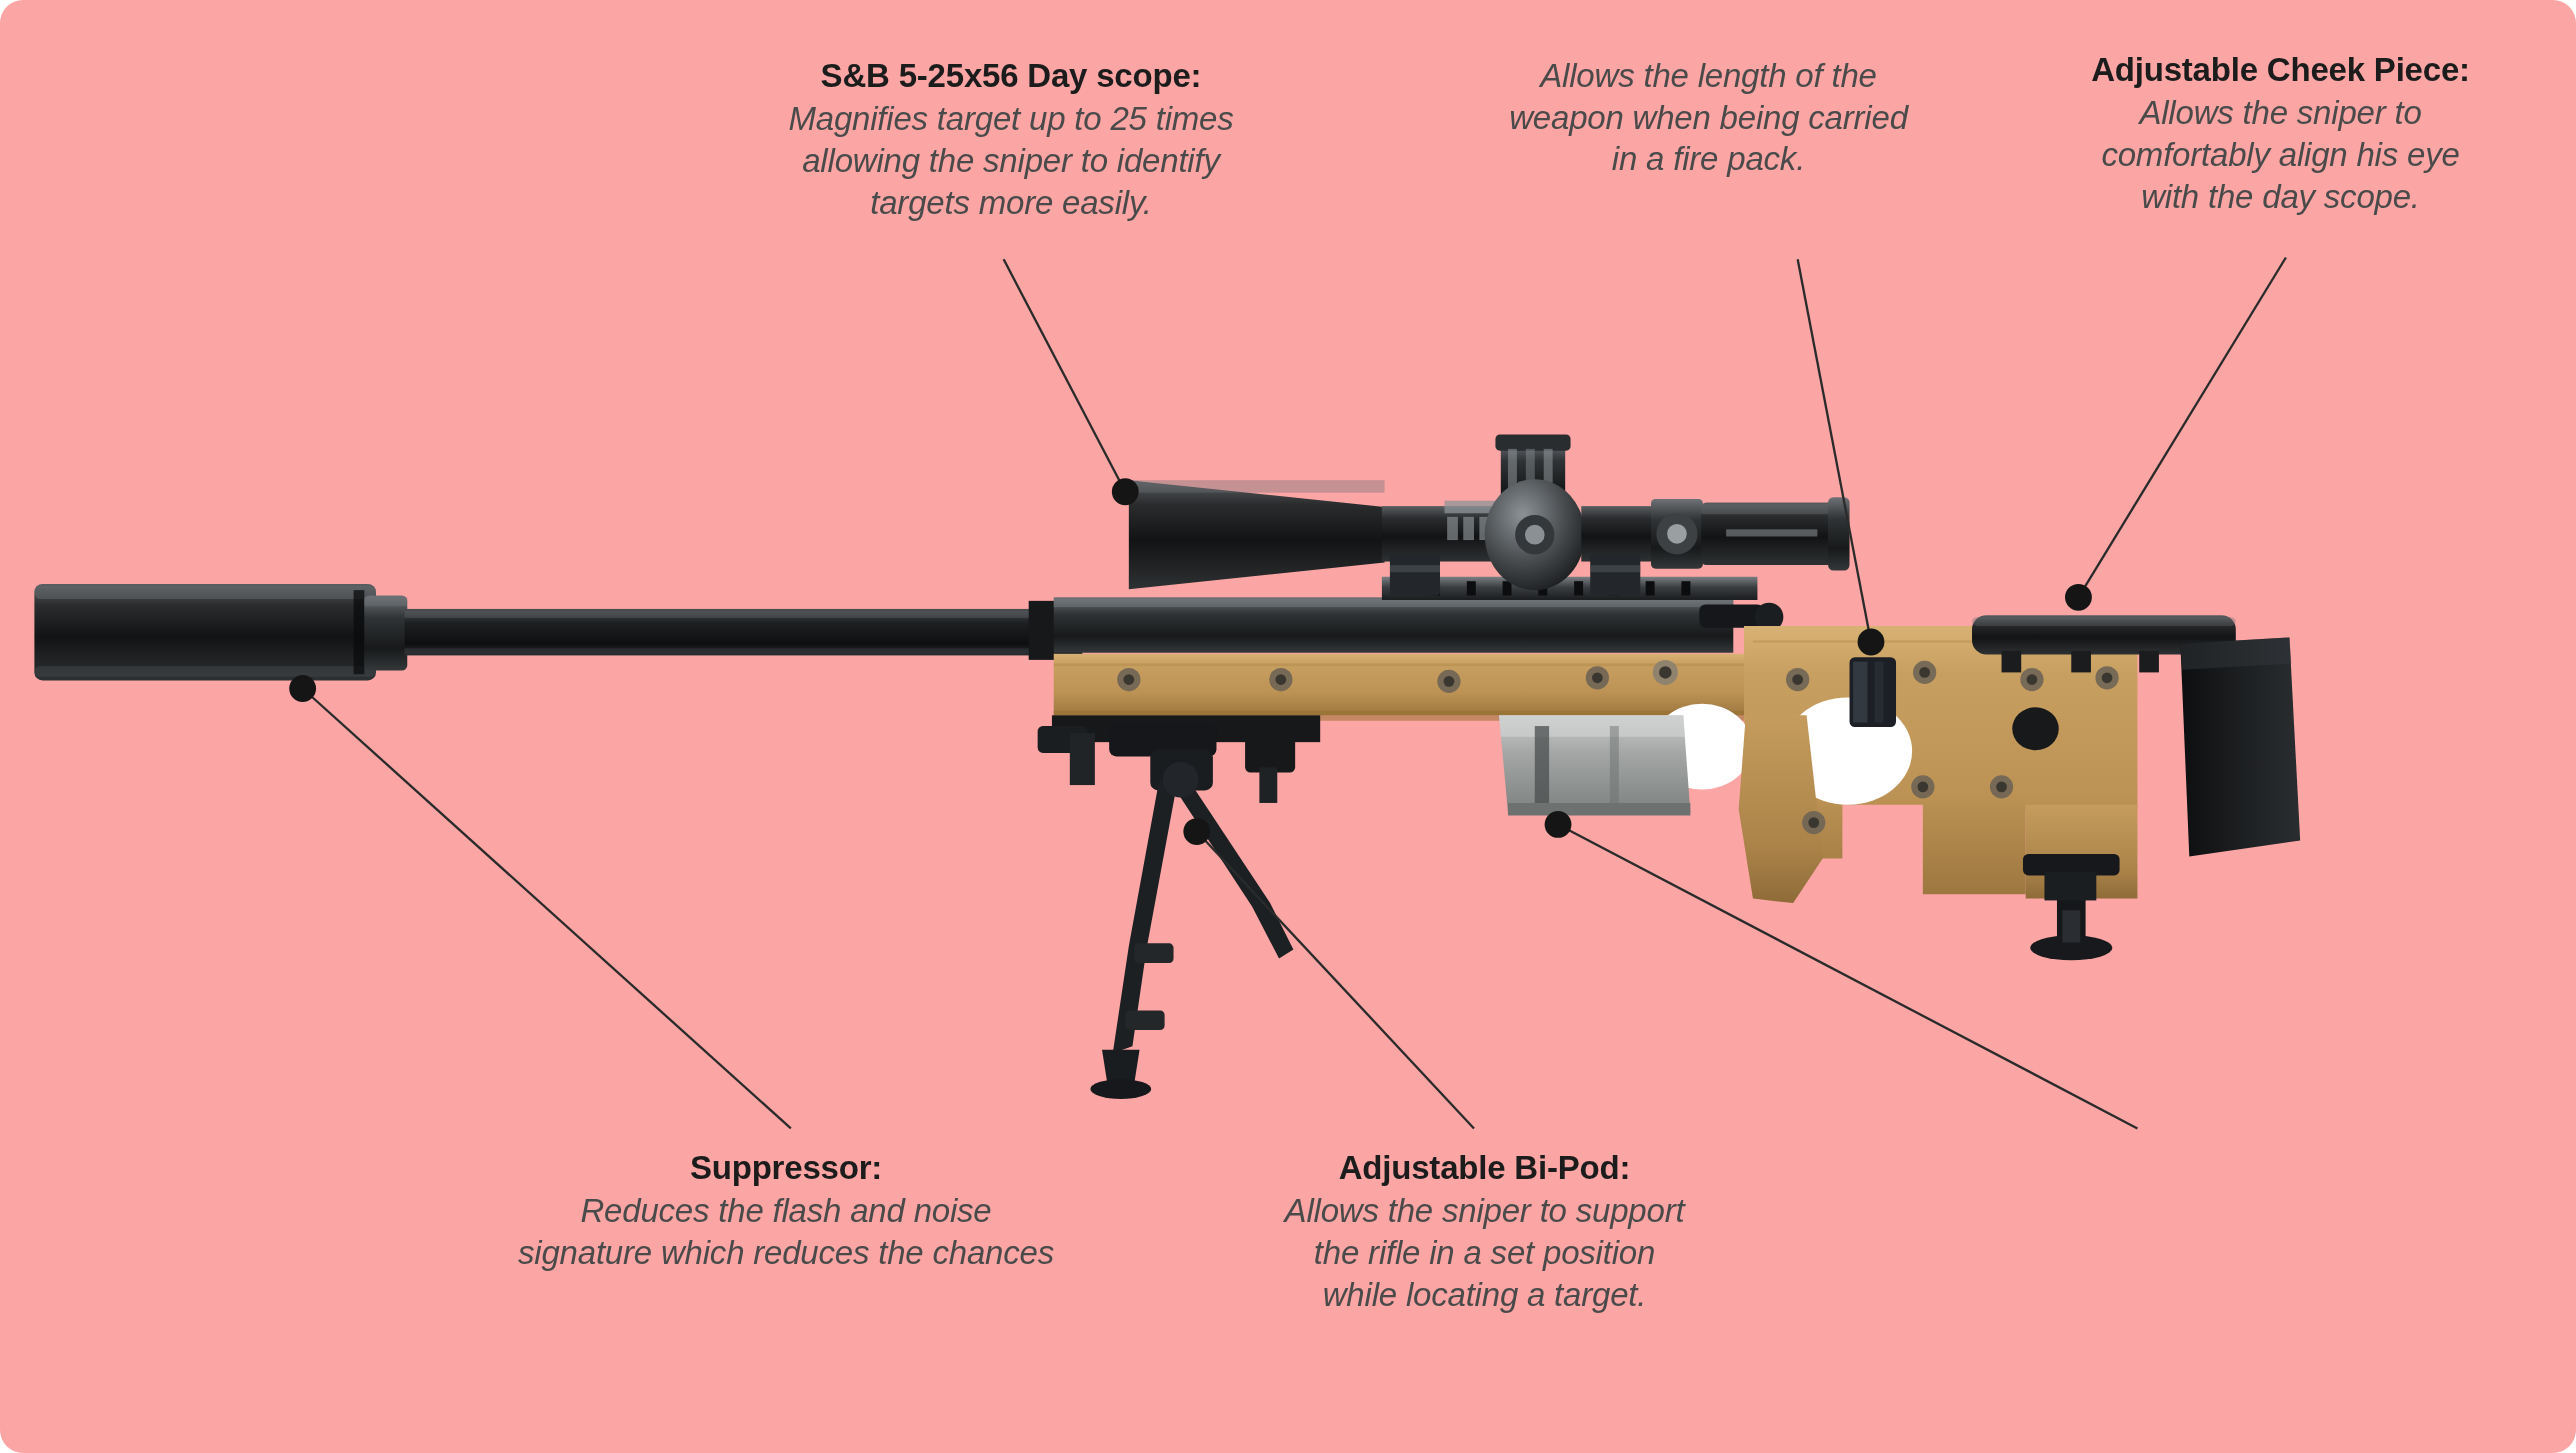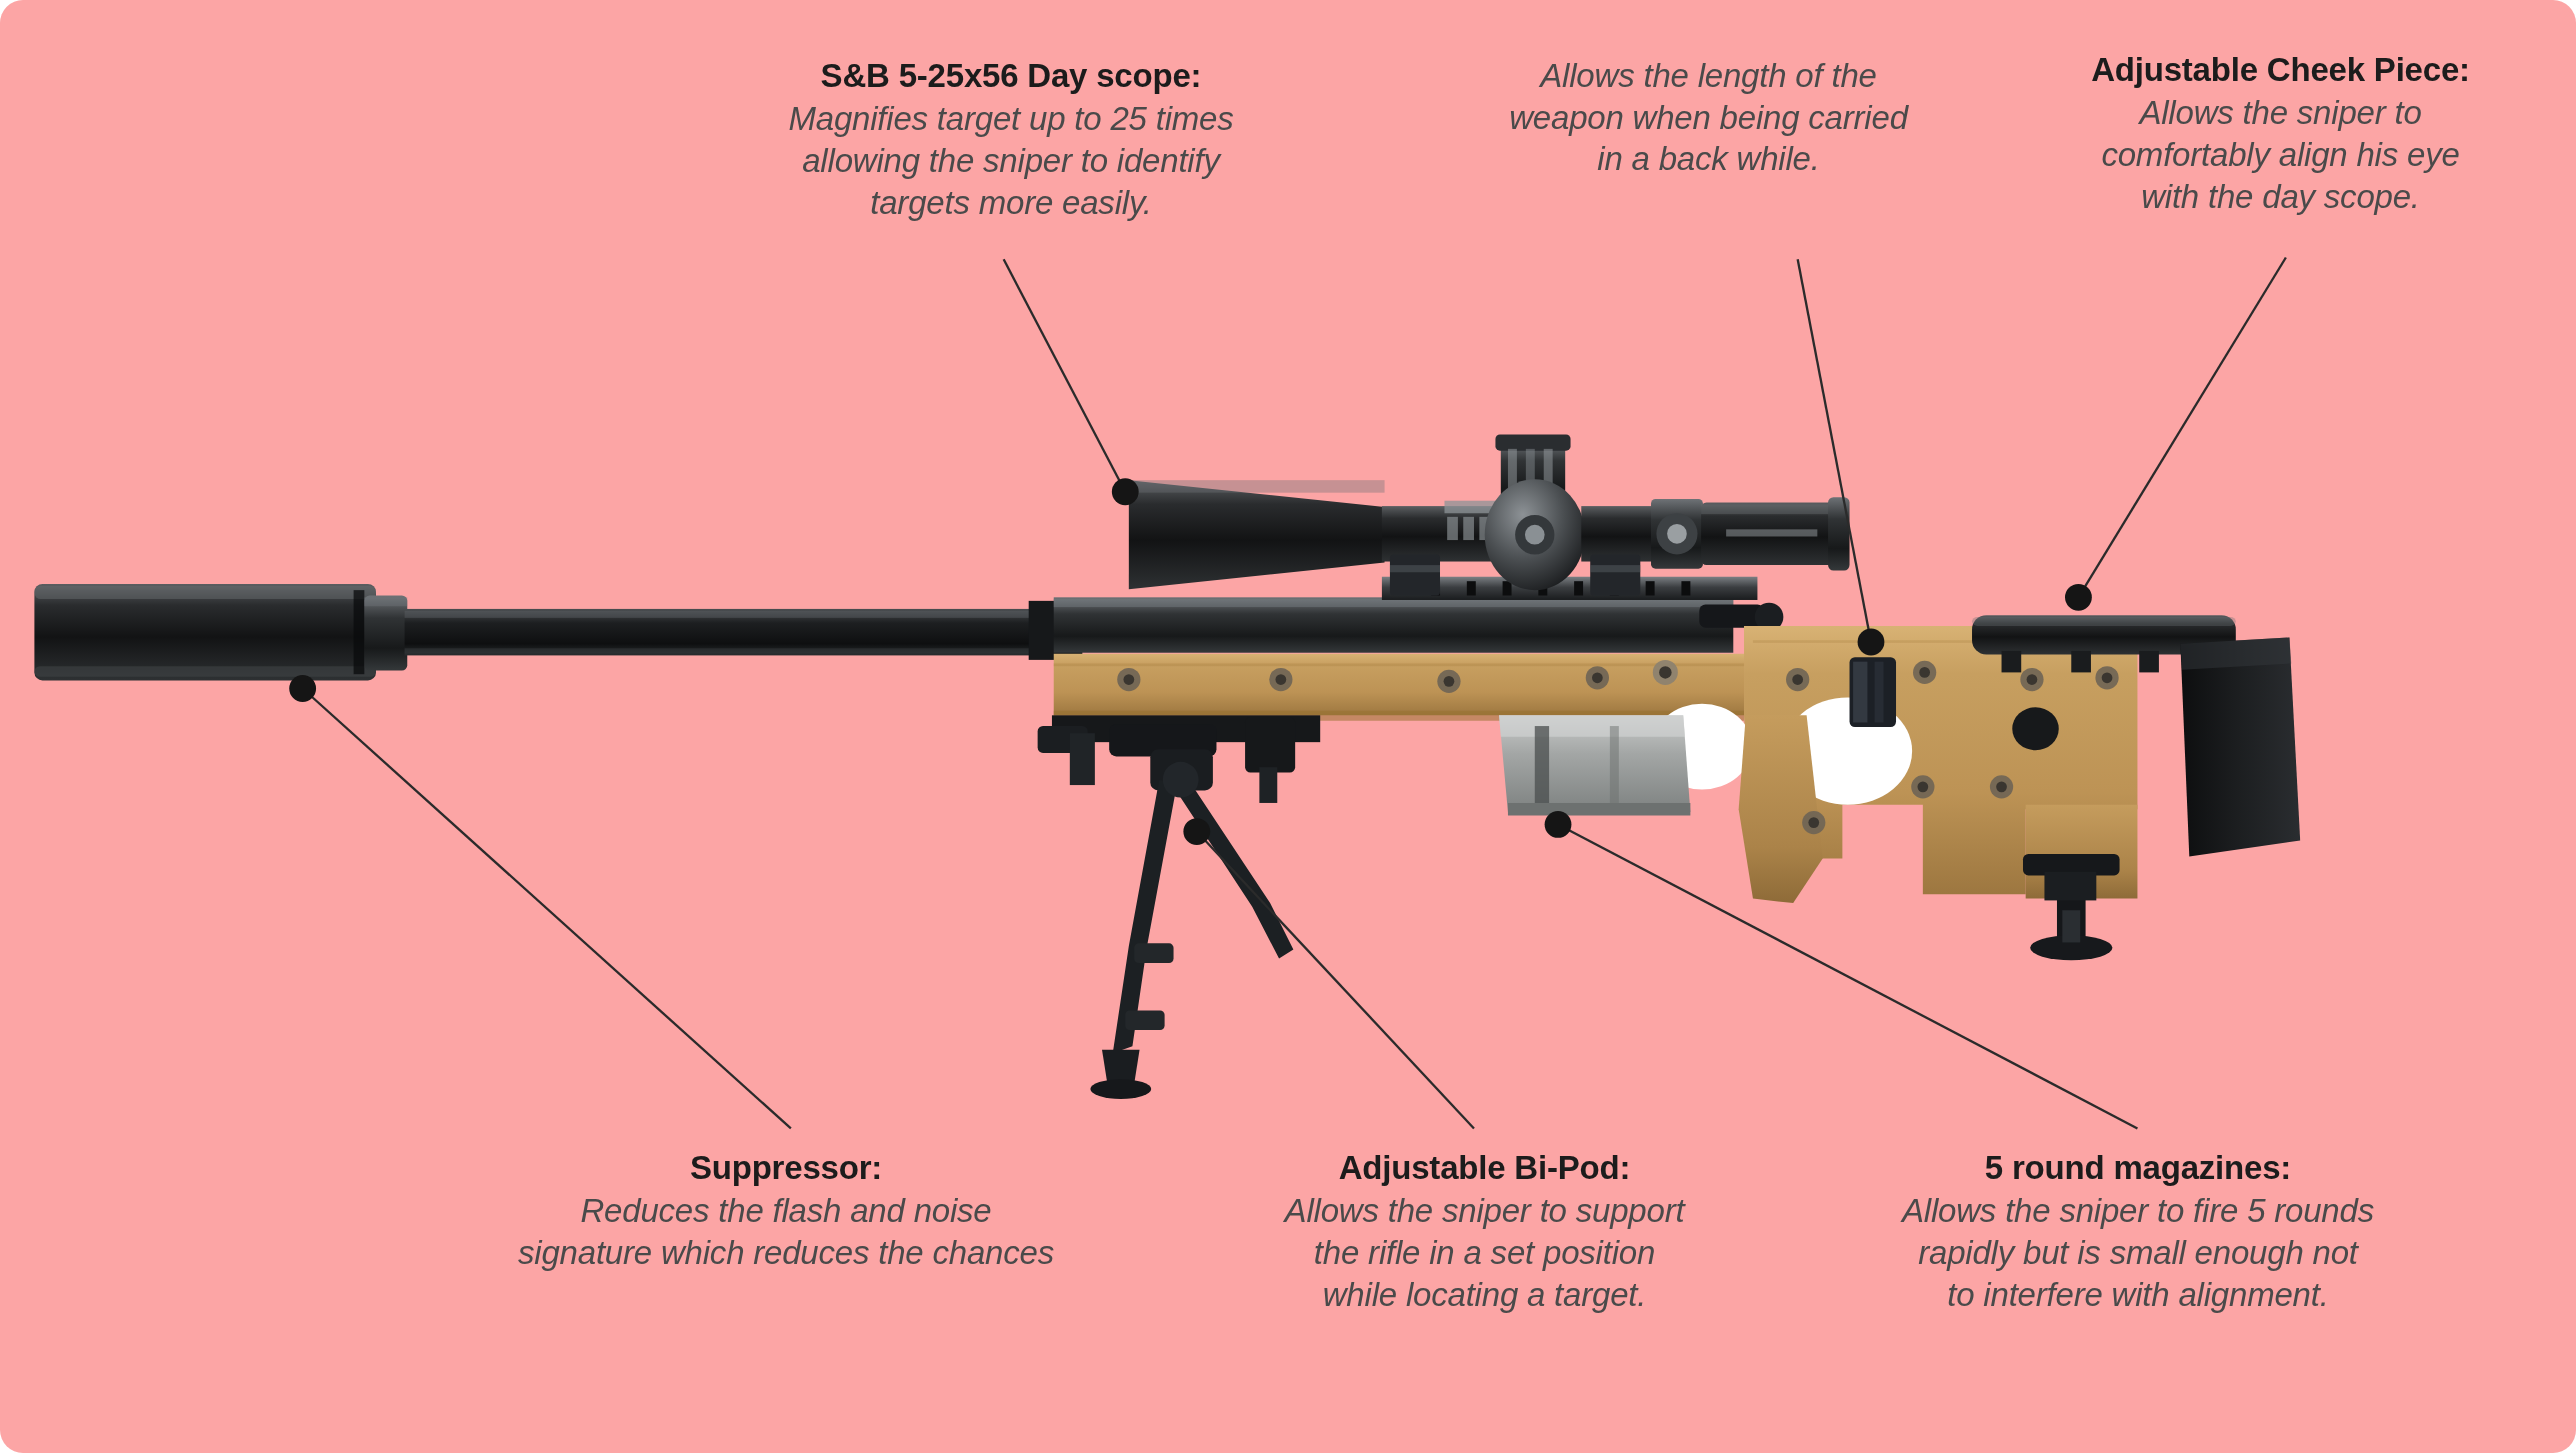--- a/index.html
+++ b/index.html
@@ -332,21 +332,21 @@
   <div class="callout" id="callout-scope">
     <span class="c-title">S&amp;B 5-25x56 Day scope:</span>
     <span class="c-body">Magnifies target up to 25 times</span>
     <span class="c-body">allowing the sniper to identify</span>
     <span class="c-body">targets more easily.</span>
   </div>
 
   <div class="callout" id="callout-folding">
     <span class="c-body">Allows the length of the</span>
     <span class="c-body">weapon when being carried</span>
-    <span class="c-body">in a back while.</span>
+    <span class="c-body">in a fire pack.</span>
   </div>
 
   <div class="callout" id="callout-cheek">
     <span class="c-title">Adjustable Cheek Piece:</span>
     <span class="c-body">Allows the sniper to</span>
     <span class="c-body">comfortably align his eye</span>
     <span class="c-body">with the day scope.</span>
   </div>
 
   <div class="callout" id="callout-suppressor">
@@ -355,21 +355,15 @@
     <span class="c-body">signature which reduces the chances</span>
   </div>
 
   <div class="callout" id="callout-bipod">
     <span class="c-title">Adjustable Bi-Pod:</span>
     <span class="c-body">Allows the sniper to support</span>
     <span class="c-body">the rifle in a set position</span>
     <span class="c-body">while locating a target.</span>
   </div>
 
-  <div class="callout" id="callout-magazine">
-    <span class="c-title">5 round magazines:</span>
-    <span class="c-body">Allows the sniper to fire 5 rounds</span>
-    <span class="c-body">rapidly but is small enough not</span>
-    <span class="c-body">to interfere with alignment.</span>
-  </div>
 
 </div>
 
 
 </body></html>

